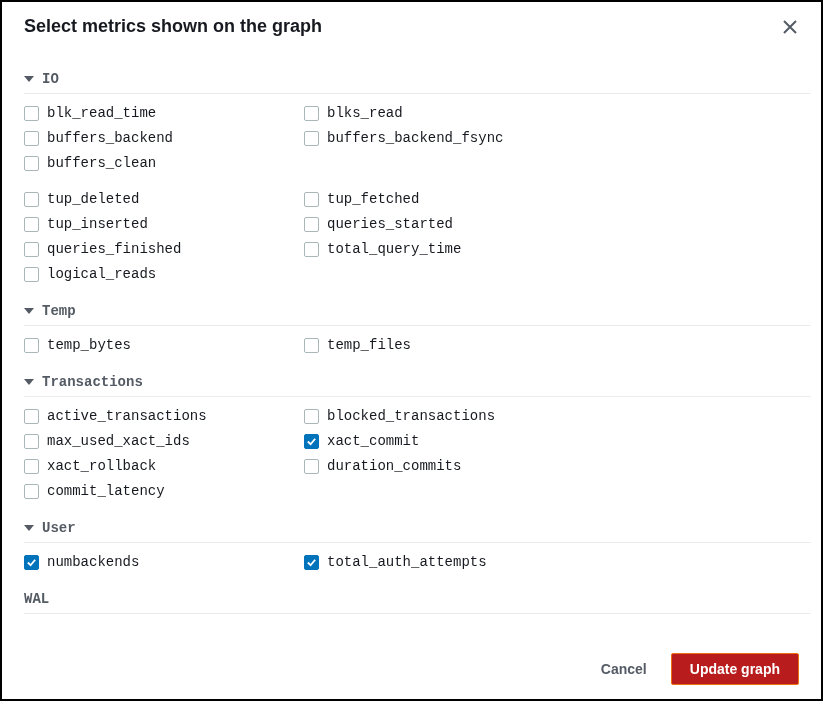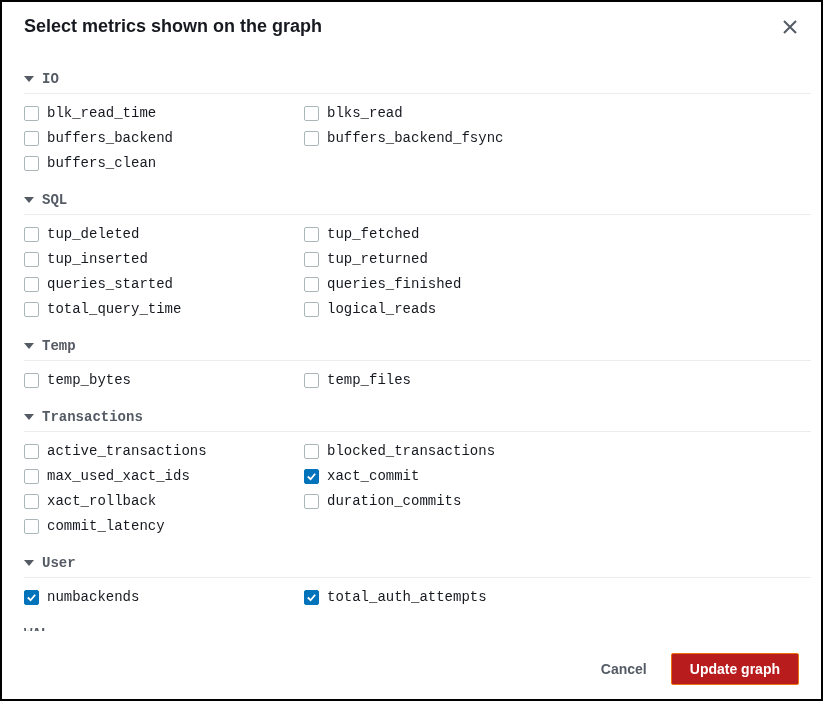--- a/index.html
+++ b/index.html
@@ -146,40 +146,32 @@
           </div>
           <div class="metric">
             <span class="cb"></span>
             <span class="metric-label">buffers_backend_fsync</span>
           </div>
           <div class="metric">
             <span class="cb"></span>
             <span class="metric-label">buffers_clean</span>
           </div>
         </div>
-        <div class="section-header">
-          <span class="caret"></span>
-          <span>SQL</span>
-        </div>
         <div class="metrics-grid">
           <div class="metric">
             <span class="cb"></span>
             <span class="metric-label">tup_deleted</span>
           </div>
           <div class="metric">
             <span class="cb"></span>
             <span class="metric-label">tup_fetched</span>
           </div>
           <div class="metric">
             <span class="cb"></span>
             <span class="metric-label">tup_inserted</span>
-          </div>
-          <div class="metric">
-            <span class="cb"></span>
-            <span class="metric-label">tup_returned</span>
           </div>
           <div class="metric">
             <span class="cb"></span>
             <span class="metric-label">queries_started</span>
           </div>
           <div class="metric">
             <span class="cb"></span>
             <span class="metric-label">queries_finished</span>
           </div>
           <div class="metric">

